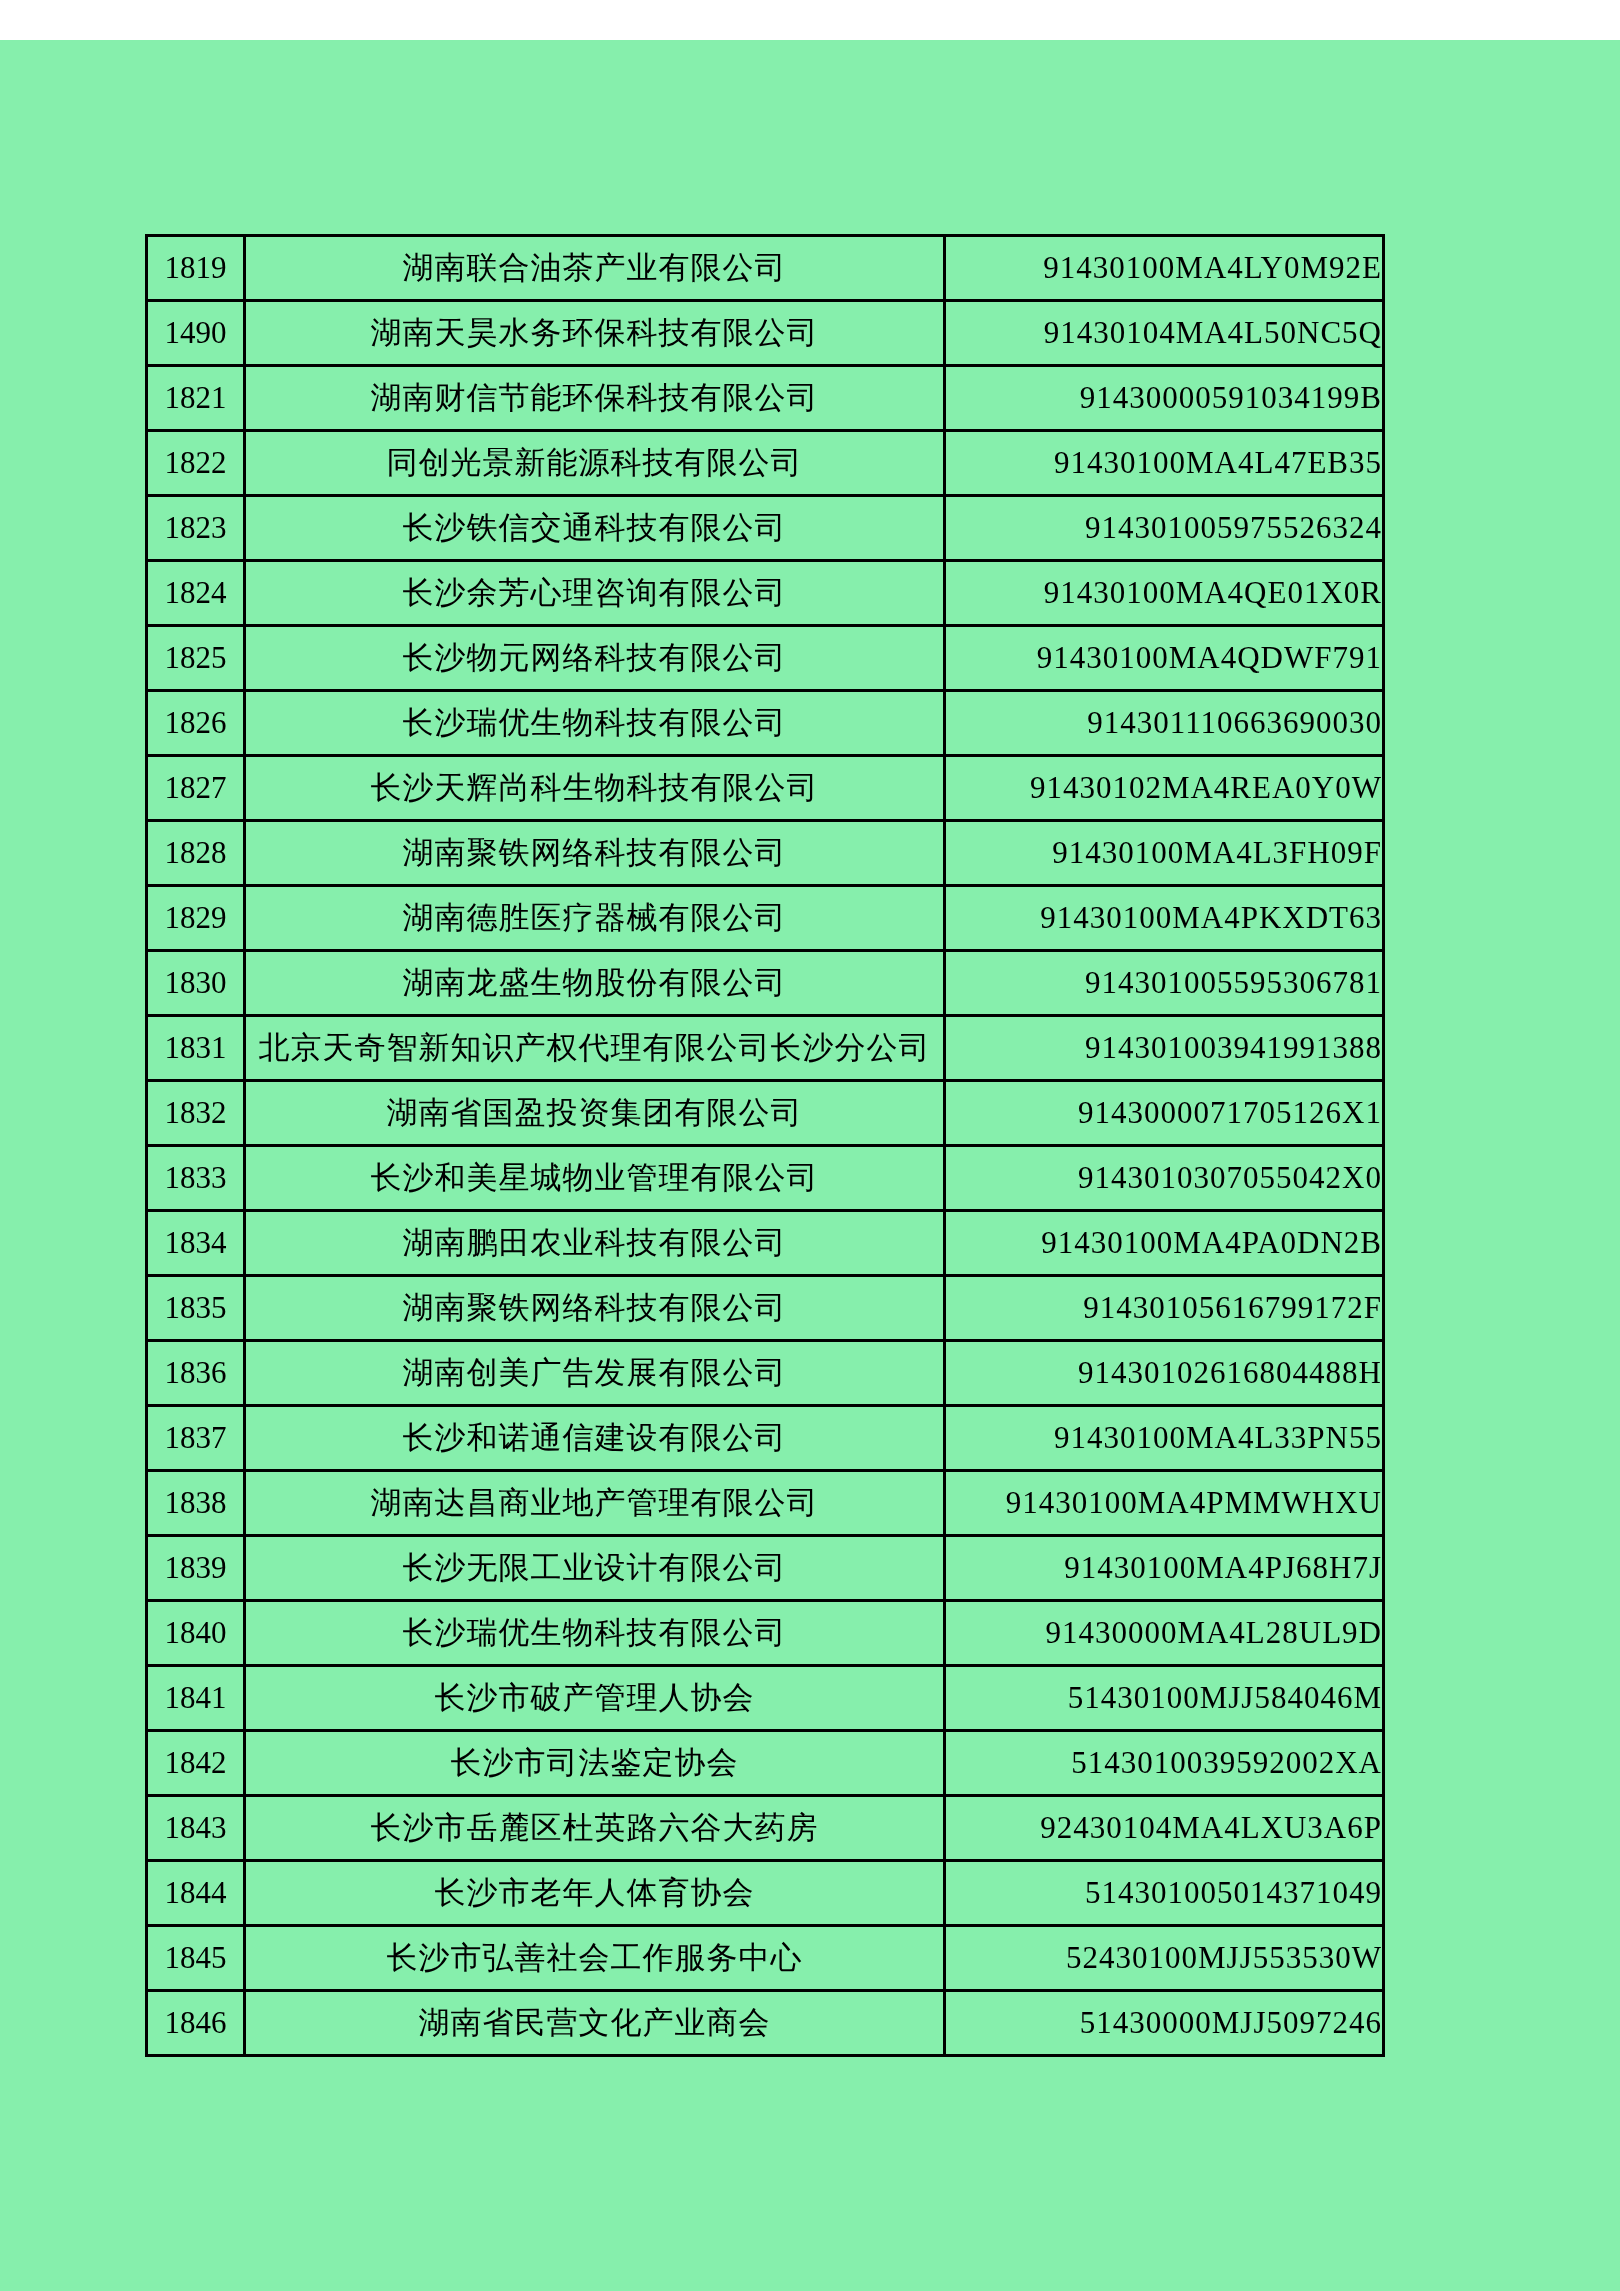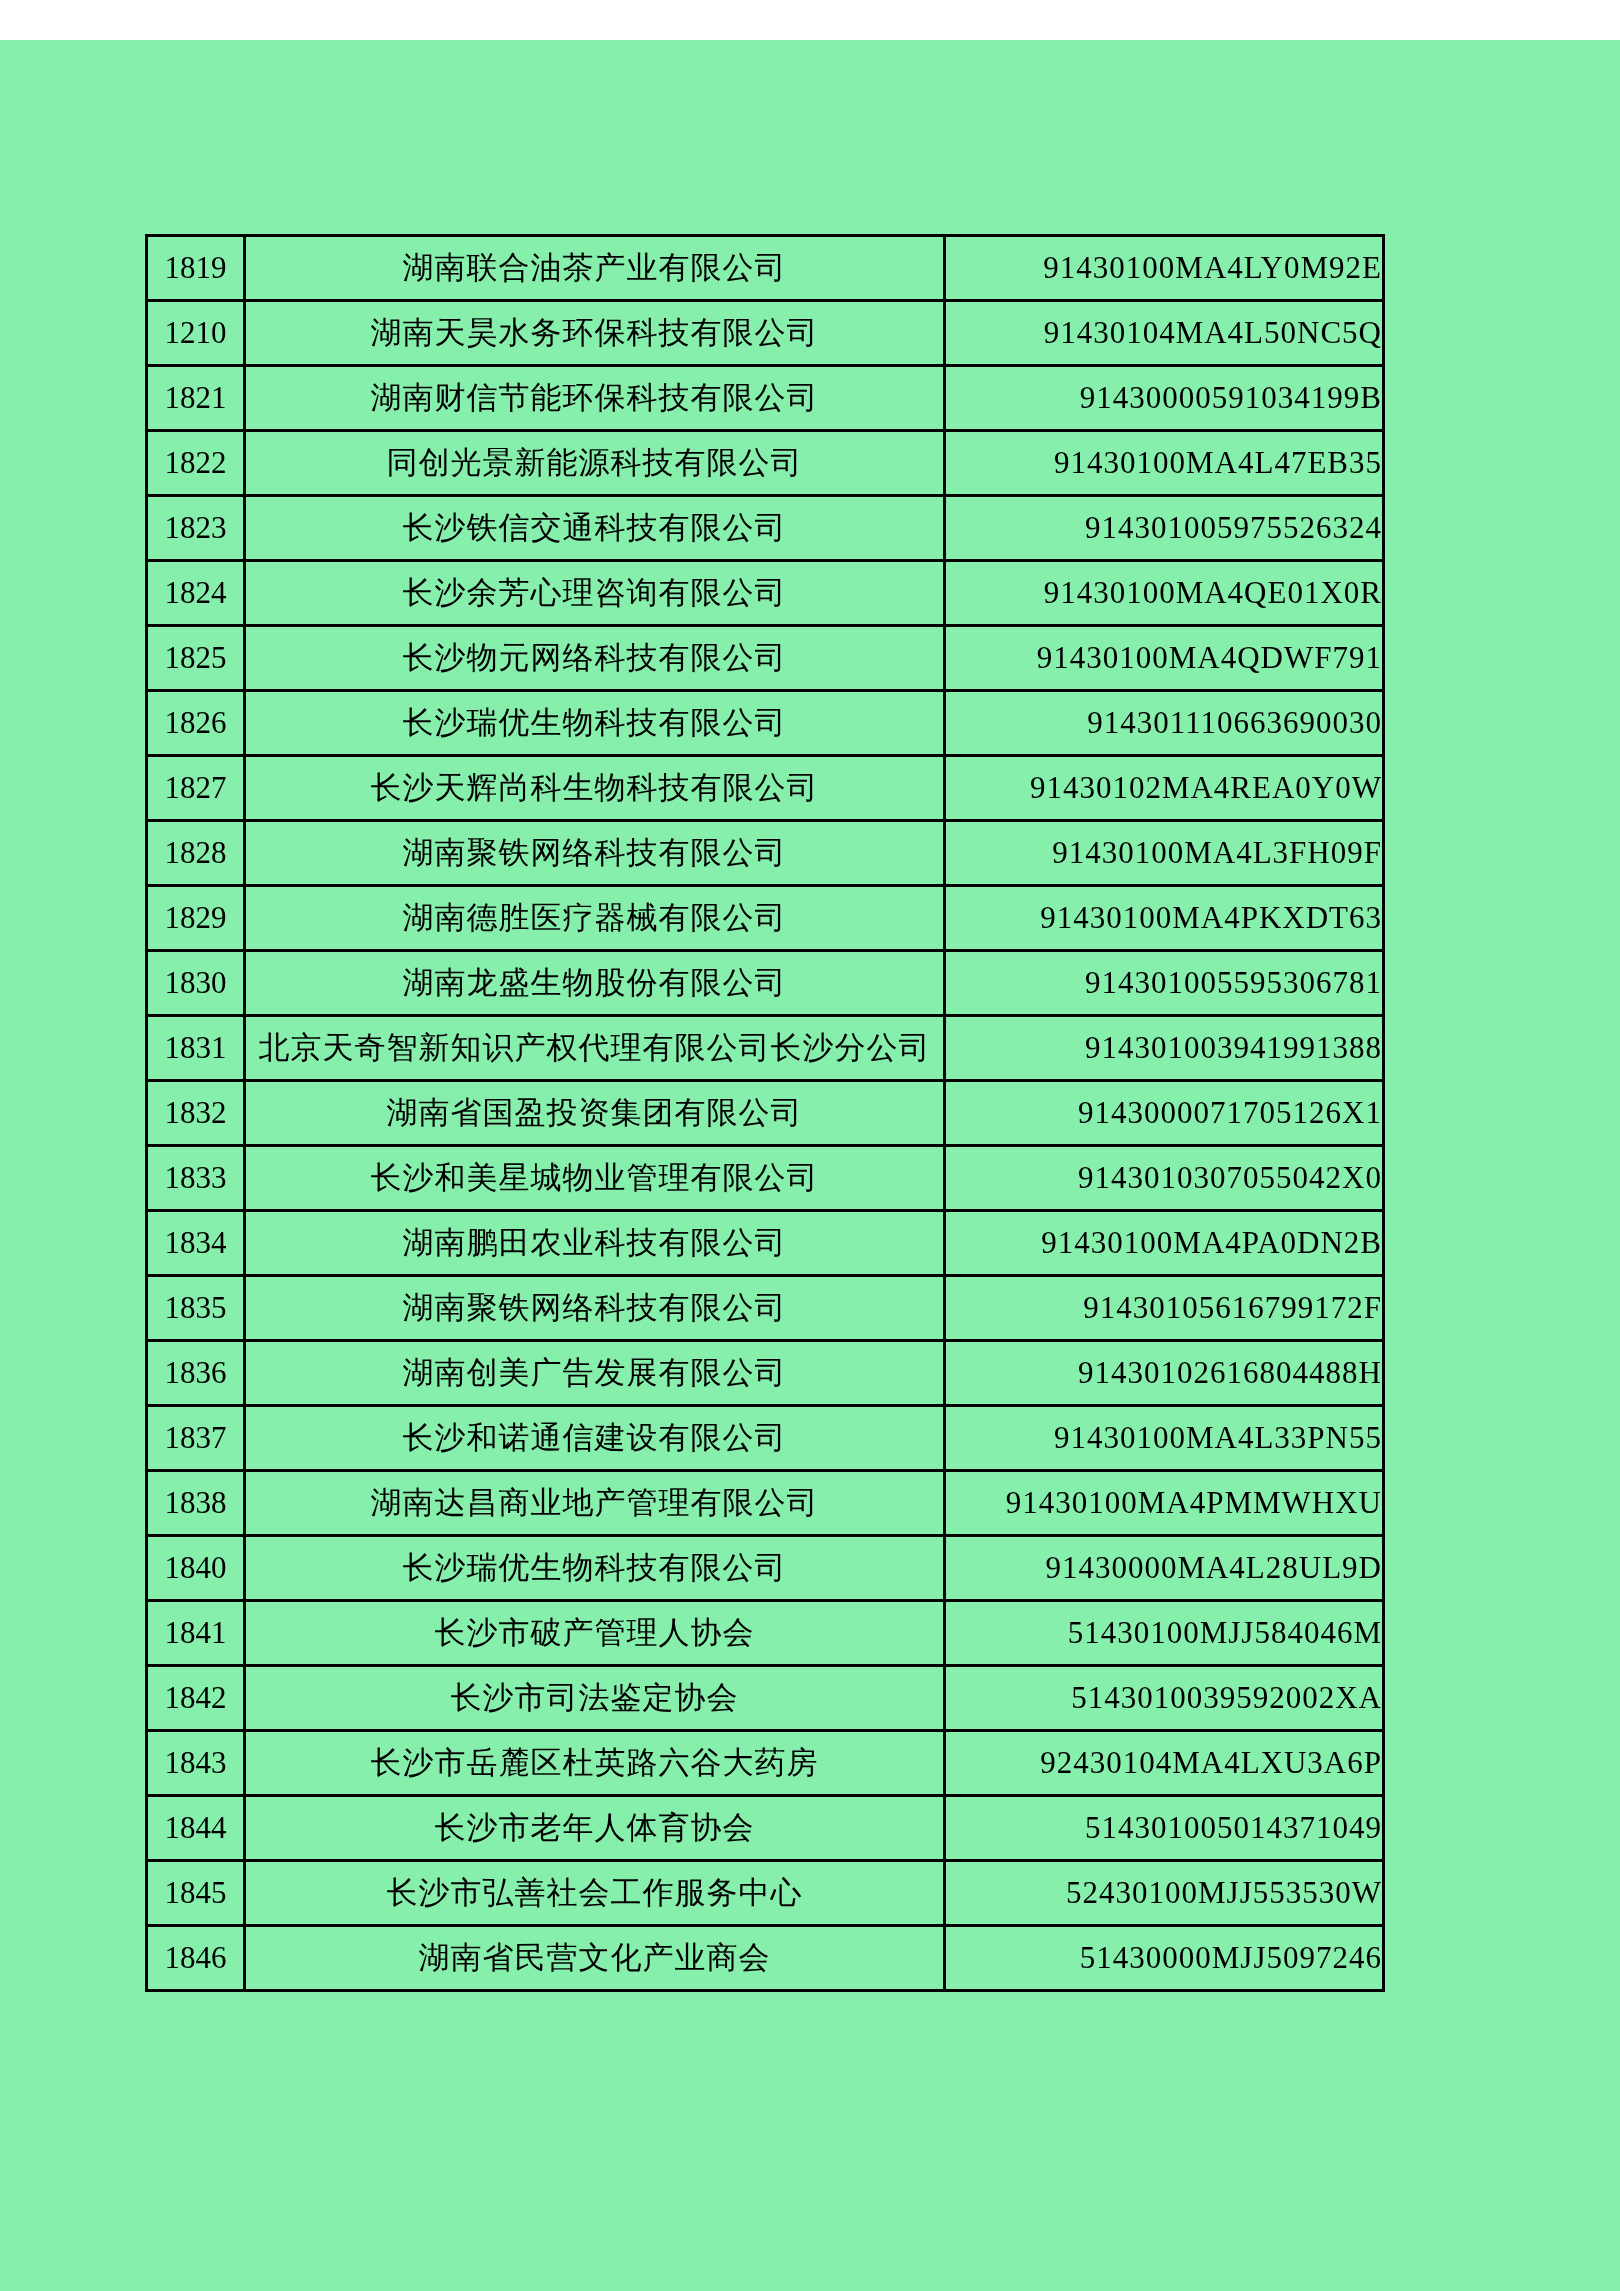--- a/index.html
+++ b/index.html
@@ -59,21 +59,21 @@
       <col style="width:700px">
       <col style="width:439px">
     </colgroup>
     <tbody>
         <tr>
           <td class="cell-index">1819</td>
           <td class="cell-name">湖南联合油茶产业有限公司</td>
           <td class="cell-code">91430100MA4LY0M92E</td>
         </tr>
         <tr>
-          <td class="cell-index">1210</td>
+          <td class="cell-index">1490</td>
           <td class="cell-name">湖南天昊水务环保科技有限公司</td>
           <td class="cell-code">91430104MA4L50NC5Q</td>
         </tr>
         <tr>
           <td class="cell-index">1821</td>
           <td class="cell-name">湖南财信节能环保科技有限公司</td>
           <td class="cell-code">91430000591034199B</td>
         </tr>
         <tr>
           <td class="cell-index">1822</td>
@@ -152,20 +152,25 @@
         </tr>
         <tr>
           <td class="cell-index">1837</td>
           <td class="cell-name">长沙和诺通信建设有限公司</td>
           <td class="cell-code">91430100MA4L33PN55</td>
         </tr>
         <tr>
           <td class="cell-index">1838</td>
           <td class="cell-name">湖南达昌商业地产管理有限公司</td>
           <td class="cell-code">91430100MA4PMMWHXU</td>
+        </tr>
+        <tr>
+          <td class="cell-index">1839</td>
+          <td class="cell-name">长沙无限工业设计有限公司</td>
+          <td class="cell-code">91430100MA4PJ68H7J</td>
         </tr>
         <tr>
           <td class="cell-index">1840</td>
           <td class="cell-name">长沙瑞优生物科技有限公司</td>
           <td class="cell-code">91430000MA4L28UL9D</td>
         </tr>
         <tr>
           <td class="cell-index">1841</td>
           <td class="cell-name">长沙市破产管理人协会</td>
           <td class="cell-code">51430100MJJ584046M</td>

